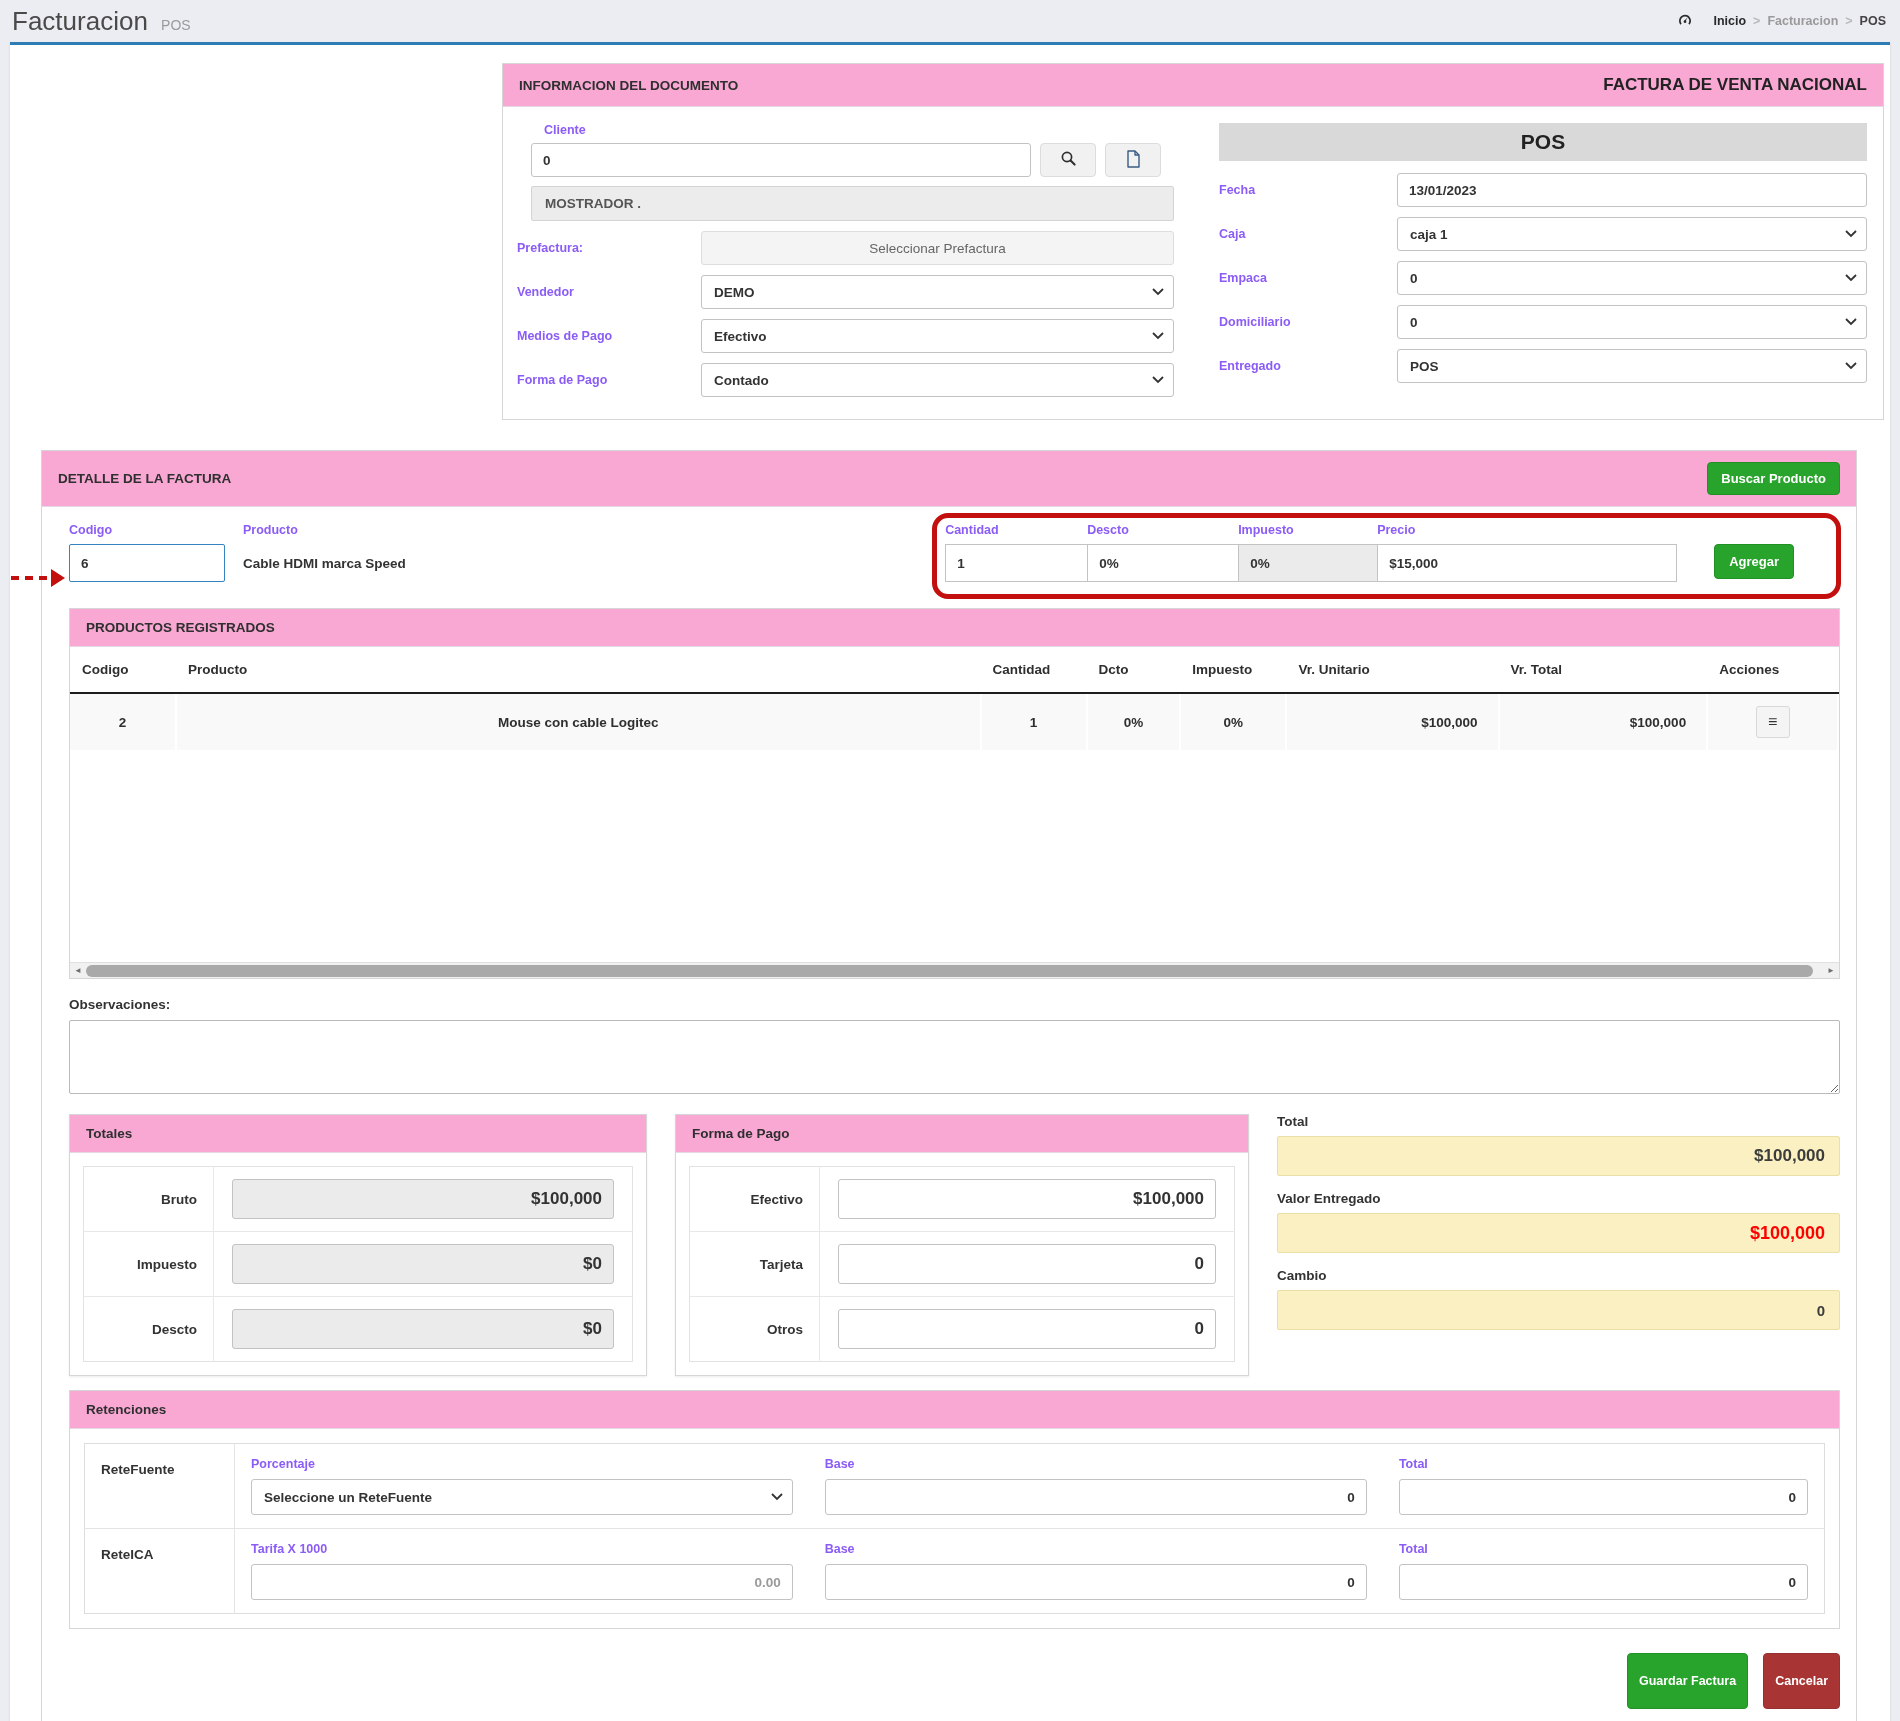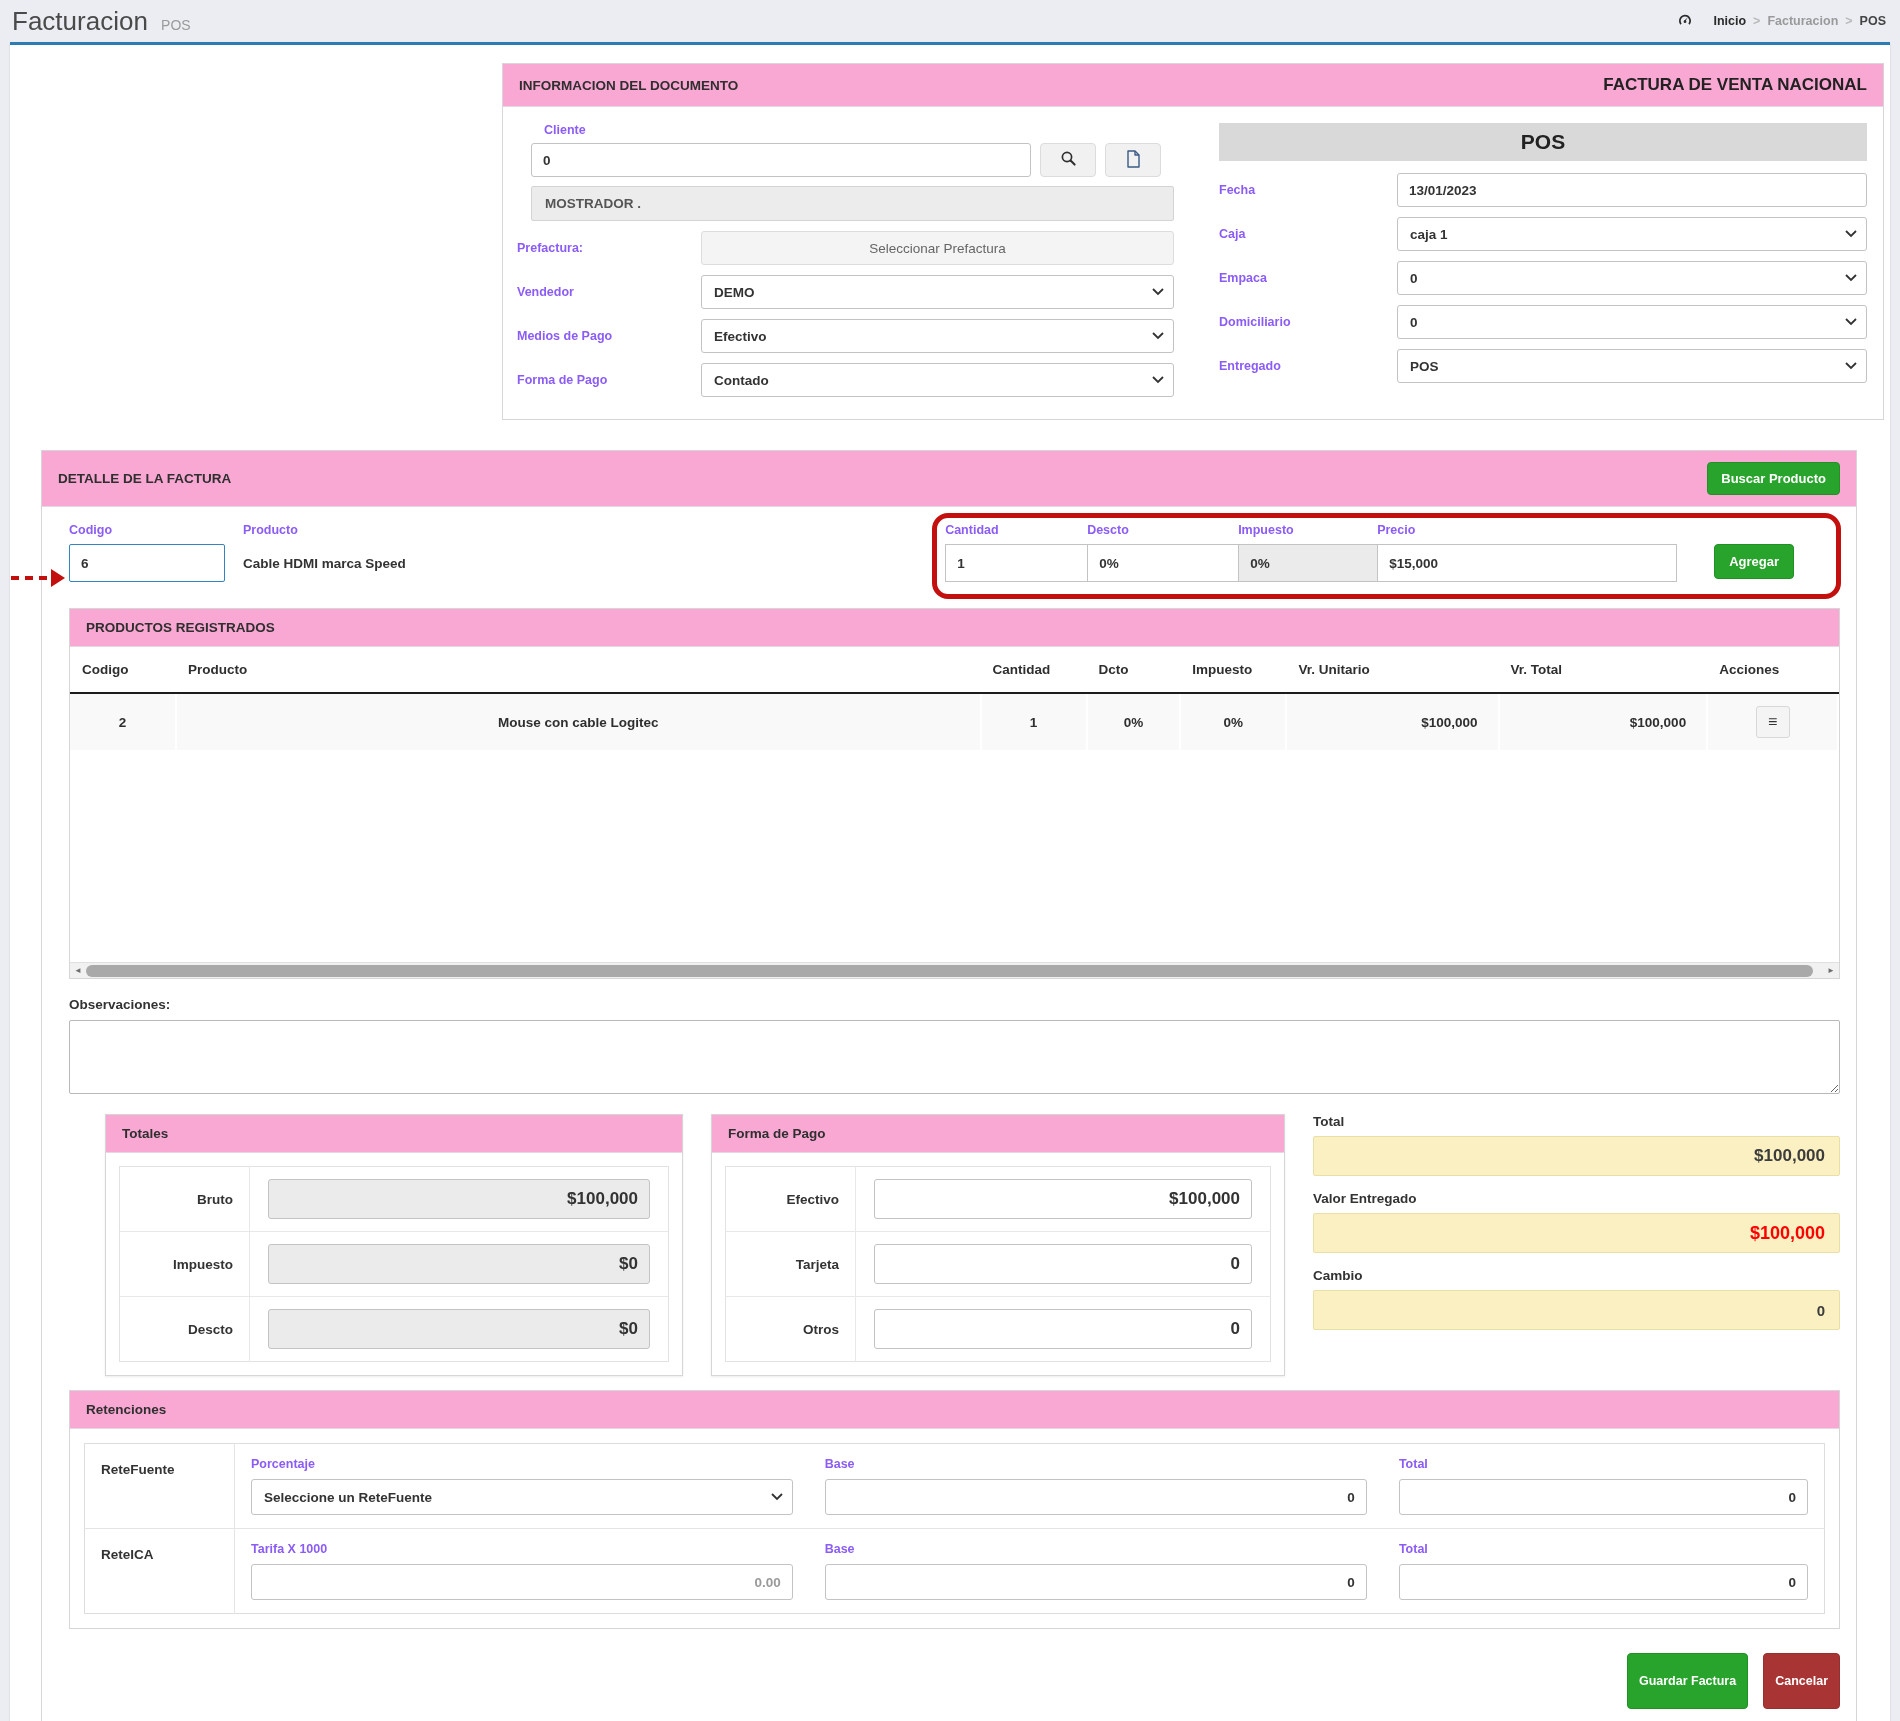--- a/index.html
+++ b/index.html
@@ -93,21 +93,21 @@
 
   
   .panels-row { margin-top:16px; display:flex; gap:28px; align-items:flex-start; }
   .tpanel { box-shadow:0 1px 2px rgba(0,0,0,.08); }
   .tpanel .panel-bd { padding:13px; }
   .ttable { width:100%; border:1px solid #e2e2e2; border-collapse:collapse; }
   .ttable td { border-bottom:1px solid #e8e8e8; padding:12px 18px; }
   .ttable tr:last-child td { border-bottom:none; }
   .ttable .tlbl { width:130px; border-right:1px solid #e8e8e8; text-align:right; font-size:13.5px; font-weight:700; padding-right:16px; }
   .ttable .inp { height:40px; font-size:17px; }
-  .panel-totales { width:578px;margin-left:36px; }
+  .panel-totales { width:578px; }
   .panel-fpago  { width:574px; }
   .summary-col { flex:1; }
   .ylabel { font-size:13.5px; font-weight:700; margin-bottom:7px; }
   .yfield { background:#fbf0c2; border:1px solid #eadfa6; border-radius:2px; height:40px; display:flex; align-items:center; justify-content:flex-end; padding-right:14px; font-size:17px; font-weight:700; color:#3c3c3c; margin-bottom:15px; }
   .yfield.red { color:#f00; font-size:18px; }
   .yfield.small { font-size:15px; }
 
   
   .retenciones { margin-top:14px; }
   .retenciones .panel-bd { padding:14px; }

